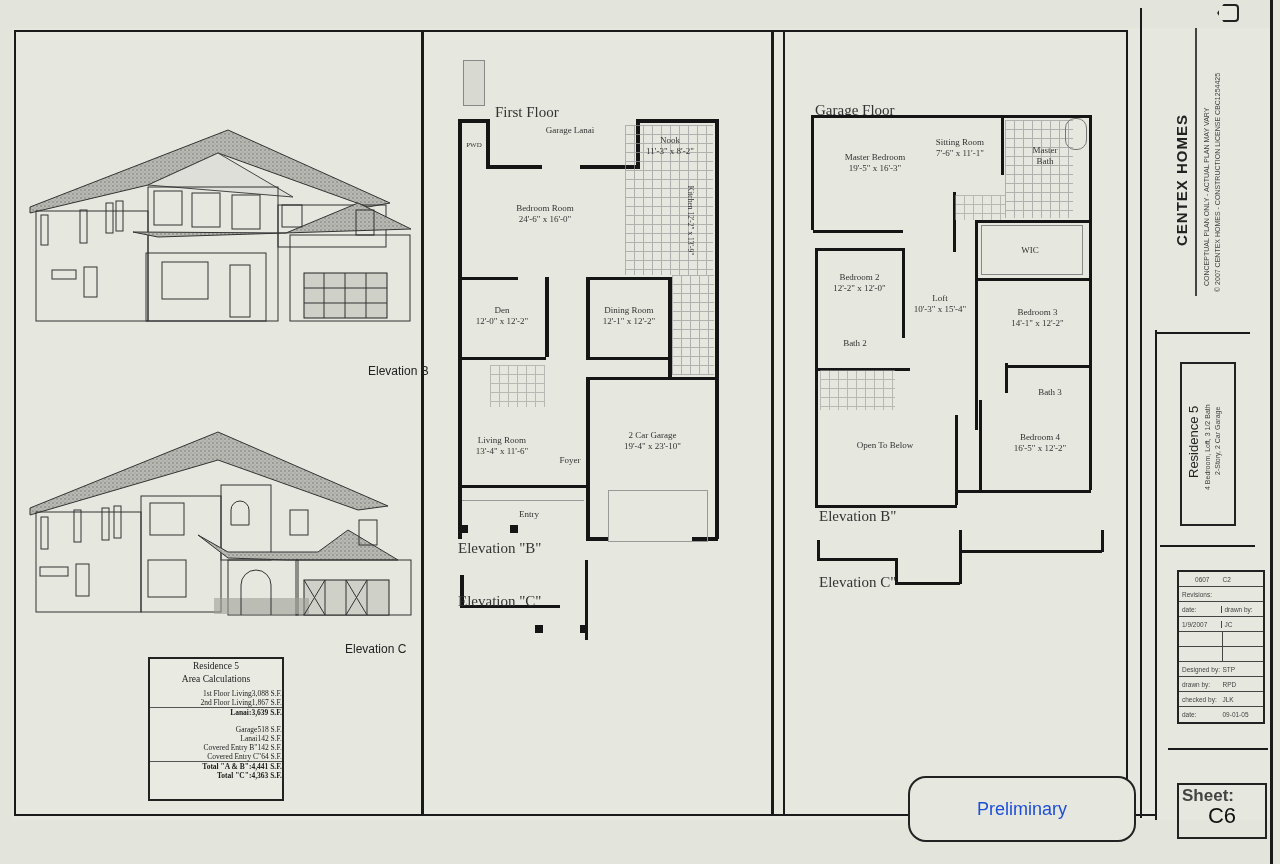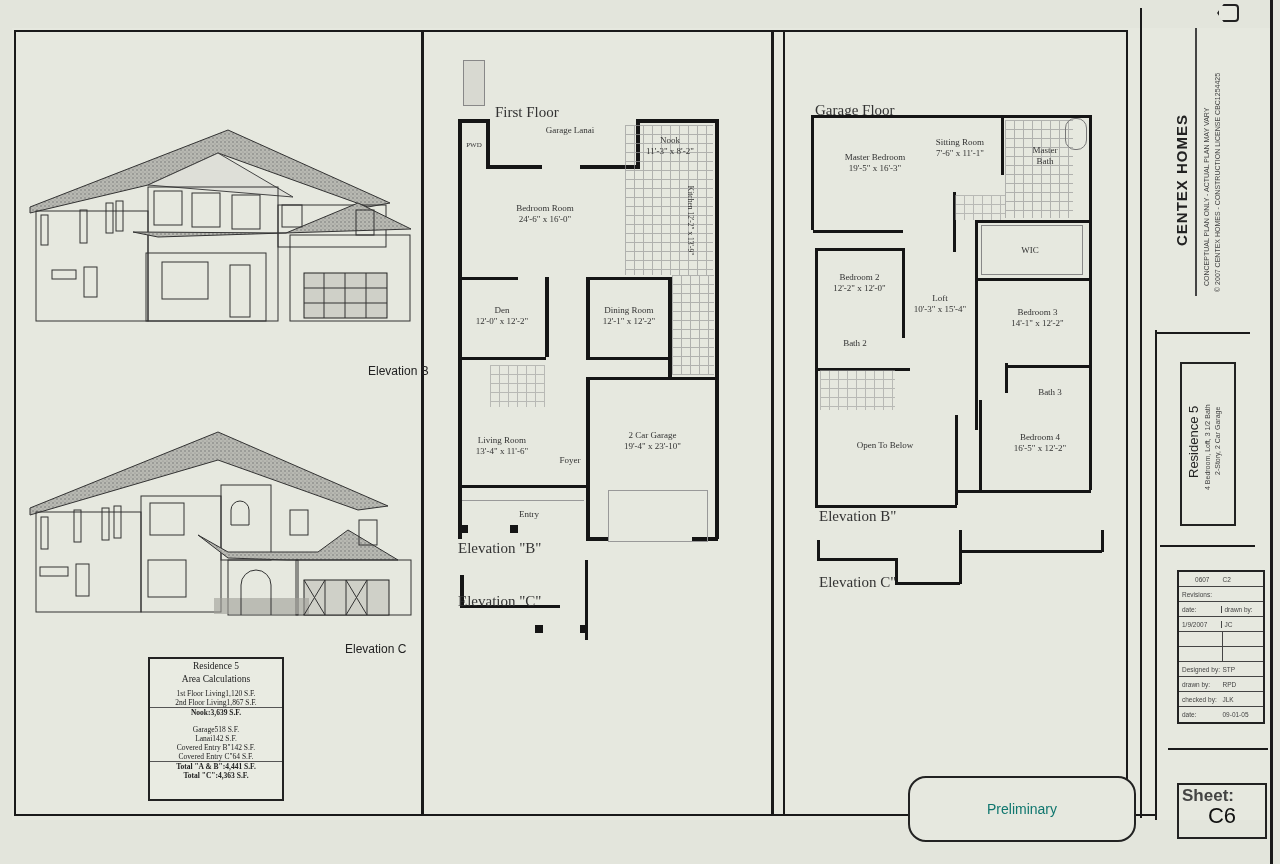--- a/index.html
+++ b/index.html
@@ -8,21 +8,21 @@
   .sheet{position:absolute;left:12px;top:28px;width:1258px;height:792px;background:#e6e8df;}
   .frame-line{position:absolute;background:#1a1a1a;}
   .sans{font-family:"Liberation Sans",sans-serif;}
   .elev-label{position:absolute;font-family:"Liberation Sans",sans-serif;font-size:12px;color:#222;}
   .room{position:absolute;font-size:9px;text-align:center;line-height:11px;color:#333;}
   .plan-label{position:absolute;font-size:15px;color:#333;}
   .wall{position:absolute;background:#151515;}
   .tile{background-image:linear-gradient(#9a9a9a 1px,transparent 1px),linear-gradient(90deg,#9a9a9a 1px,transparent 1px);background-size:9px 9px;}
   .area-table{position:absolute;left:148px;top:657px;width:132px;height:140px;border:2px solid #222;background:#e9ebe2;font-size:7.5px;}
   .area-table .title{text-align:center;font-size:9.5px;line-height:11px;margin-top:2px;}
-  .area-row{display:flex;justify-content:center;padding:0 20px;line-height:9px;}
+  .area-row{display:flex;justify-content:flex-end;padding:0 0;line-height:9px;}
   .area-row.total{font-weight:bold;}
   .area-row.ul{border-bottom:1px solid #555;}
   .tb-box{position:absolute;border:2px solid #222;}
   .rev-table{position:absolute;left:1177px;top:570px;width:84px;height:150px;border:2px solid #222;font-family:"Liberation Sans",sans-serif;font-size:6.5px;color:#444;}
   .rev-row{display:flex;border-bottom:1px solid #444;height:14px;align-items:center;padding-left:3px;}
   .rev-row span{flex:1;}
   .vert{position:absolute;transform-origin:left top;transform:rotate(-90deg);white-space:nowrap;}
 </style>
 </head>
 <body>
@@ -115,28 +115,28 @@
       <line x1="339" y1="150" x2="318" y2="185"></line>
   </g>
 </svg>
 <div class="elev-label" style="left:345px;top:642px;">Elevation C</div>
 
 <div class="area-table">
   <div class="title">Residence 5</div>
   <div class="title" style="margin-bottom:4px;">Area Calculations</div>
   <div class="area-row">
       <span>1st Floor Living</span>
-      <span>1,120 S.F.</span>
+      <span>3,088 S.F.</span>
     </div>
   <div class="area-row ul">
       <span>2nd Floor Living</span>
       <span>1,867 S.F.</span>
     </div>
   <div class="area-row total" style="margin-bottom:8px;">
-      <span>Nook:</span>
+      <span>Lanai:</span>
       <span>3,639 S.F.</span>
     </div>
   <div class="area-row">
       <span>Garage</span>
       <span>518 S.F.</span>
     </div>
   <div class="area-row">
       <span>Lanai</span>
       <span>142 S.F.</span>
     </div>
@@ -254,21 +254,21 @@
   <div class="room" style="left:185px;top:207px;width:95px;"><span>Bedroom 3</span><br><span>14'-1" x 12'-2"</span></div>
   <div class="room" style="left:30px;top:238px;width:40px;">Bath 2</div>
   <div class="room" style="left:225px;top:287px;width:40px;">Bath 3</div>
   <div class="room" style="left:50px;top:340px;width:60px;">Open To Below</div>
   <div class="room" style="left:185px;top:332px;width:100px;"><span>Bedroom 4</span><br><span>16'-5" x 12'-2"</span></div>
   <div class="plan-label" style="left:14px;top:408px;">Elevation B"</div>
   <div class="plan-label" style="left:14px;top:474px;">Elevation C"</div>
 </div>
 
 <div class="abs" style="left:908px;top:776px;width:224px;height:62px;border:2px solid #222;border-radius:18px;background:#e6e8df;display:flex;align-items:center;justify-content:center;">
-  <span class="sans" style="font-size:14px;color:#0f766e;">Preliminary</span>
+  <span class="sans" style="font-size:18px;color:#1d4ed8;">Preliminary</span>
 </div>
 
 <div class="abs" style="left:1217px;top:4px;width:18px;height:14px;border:2px solid #222;border-radius:2px 4px 4px 2px;clip-path:polygon(30% 0,100% 0,100% 100%,30% 100%,0 50%);background:#e6e8df;"></div>
 <div class="vert sans" style="left:1173px;top:246px;font-size:15px;font-weight:bold;letter-spacing:1px;">CENTEX HOMES</div>
 <div class="abs" style="left:1195px;top:28px;width:2px;height:268px;background:#444;"></div>
 <div class="vert sans" style="left:1203px;top:286px;font-size:7px;color:#444;">CONCEPTUAL PLAN ONLY - ACTUAL PLAN MAY VARY</div>
 <div class="vert sans" style="left:1214px;top:292px;font-size:7px;color:#444;">© 2007 CENTEX HOMES - CONSTRUCTION LICENSE CBC1254425</div>
 
 <div class="tb-box" style="left:1180px;top:362px;width:52px;height:160px;"></div>
 <div class="vert sans" style="left:1186px;top:478px;font-size:13px;">Residence 5</div>

